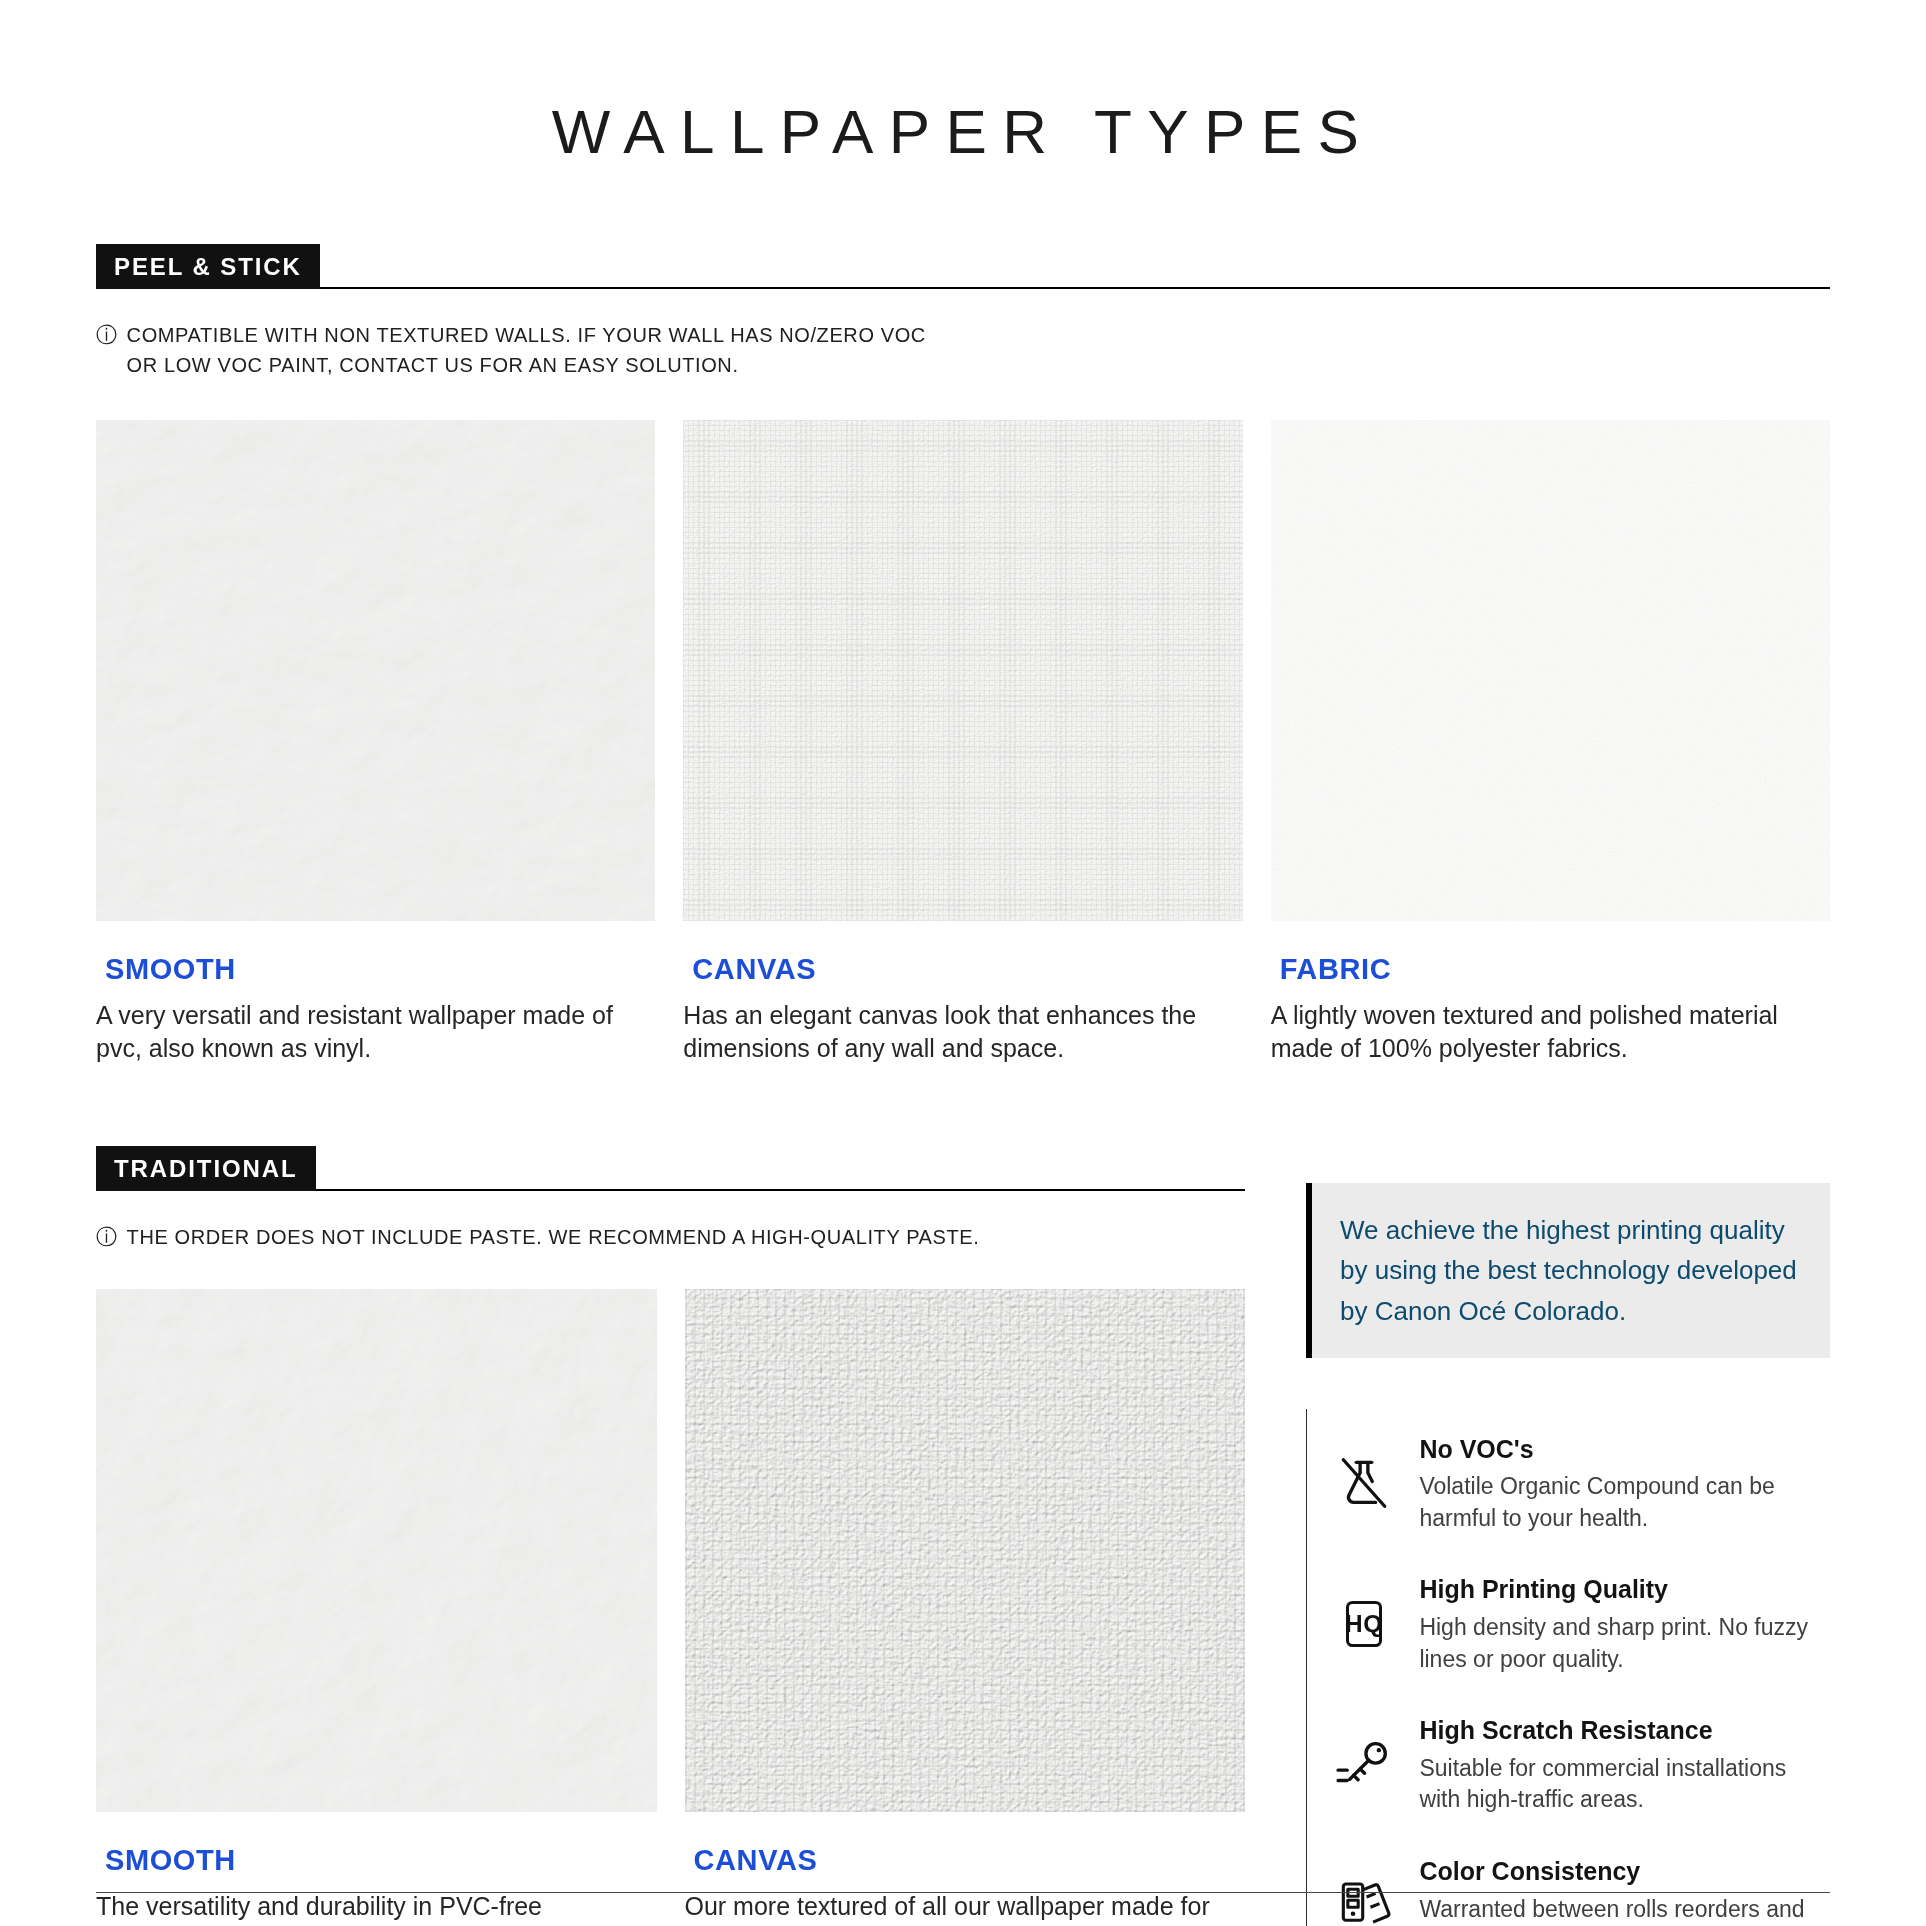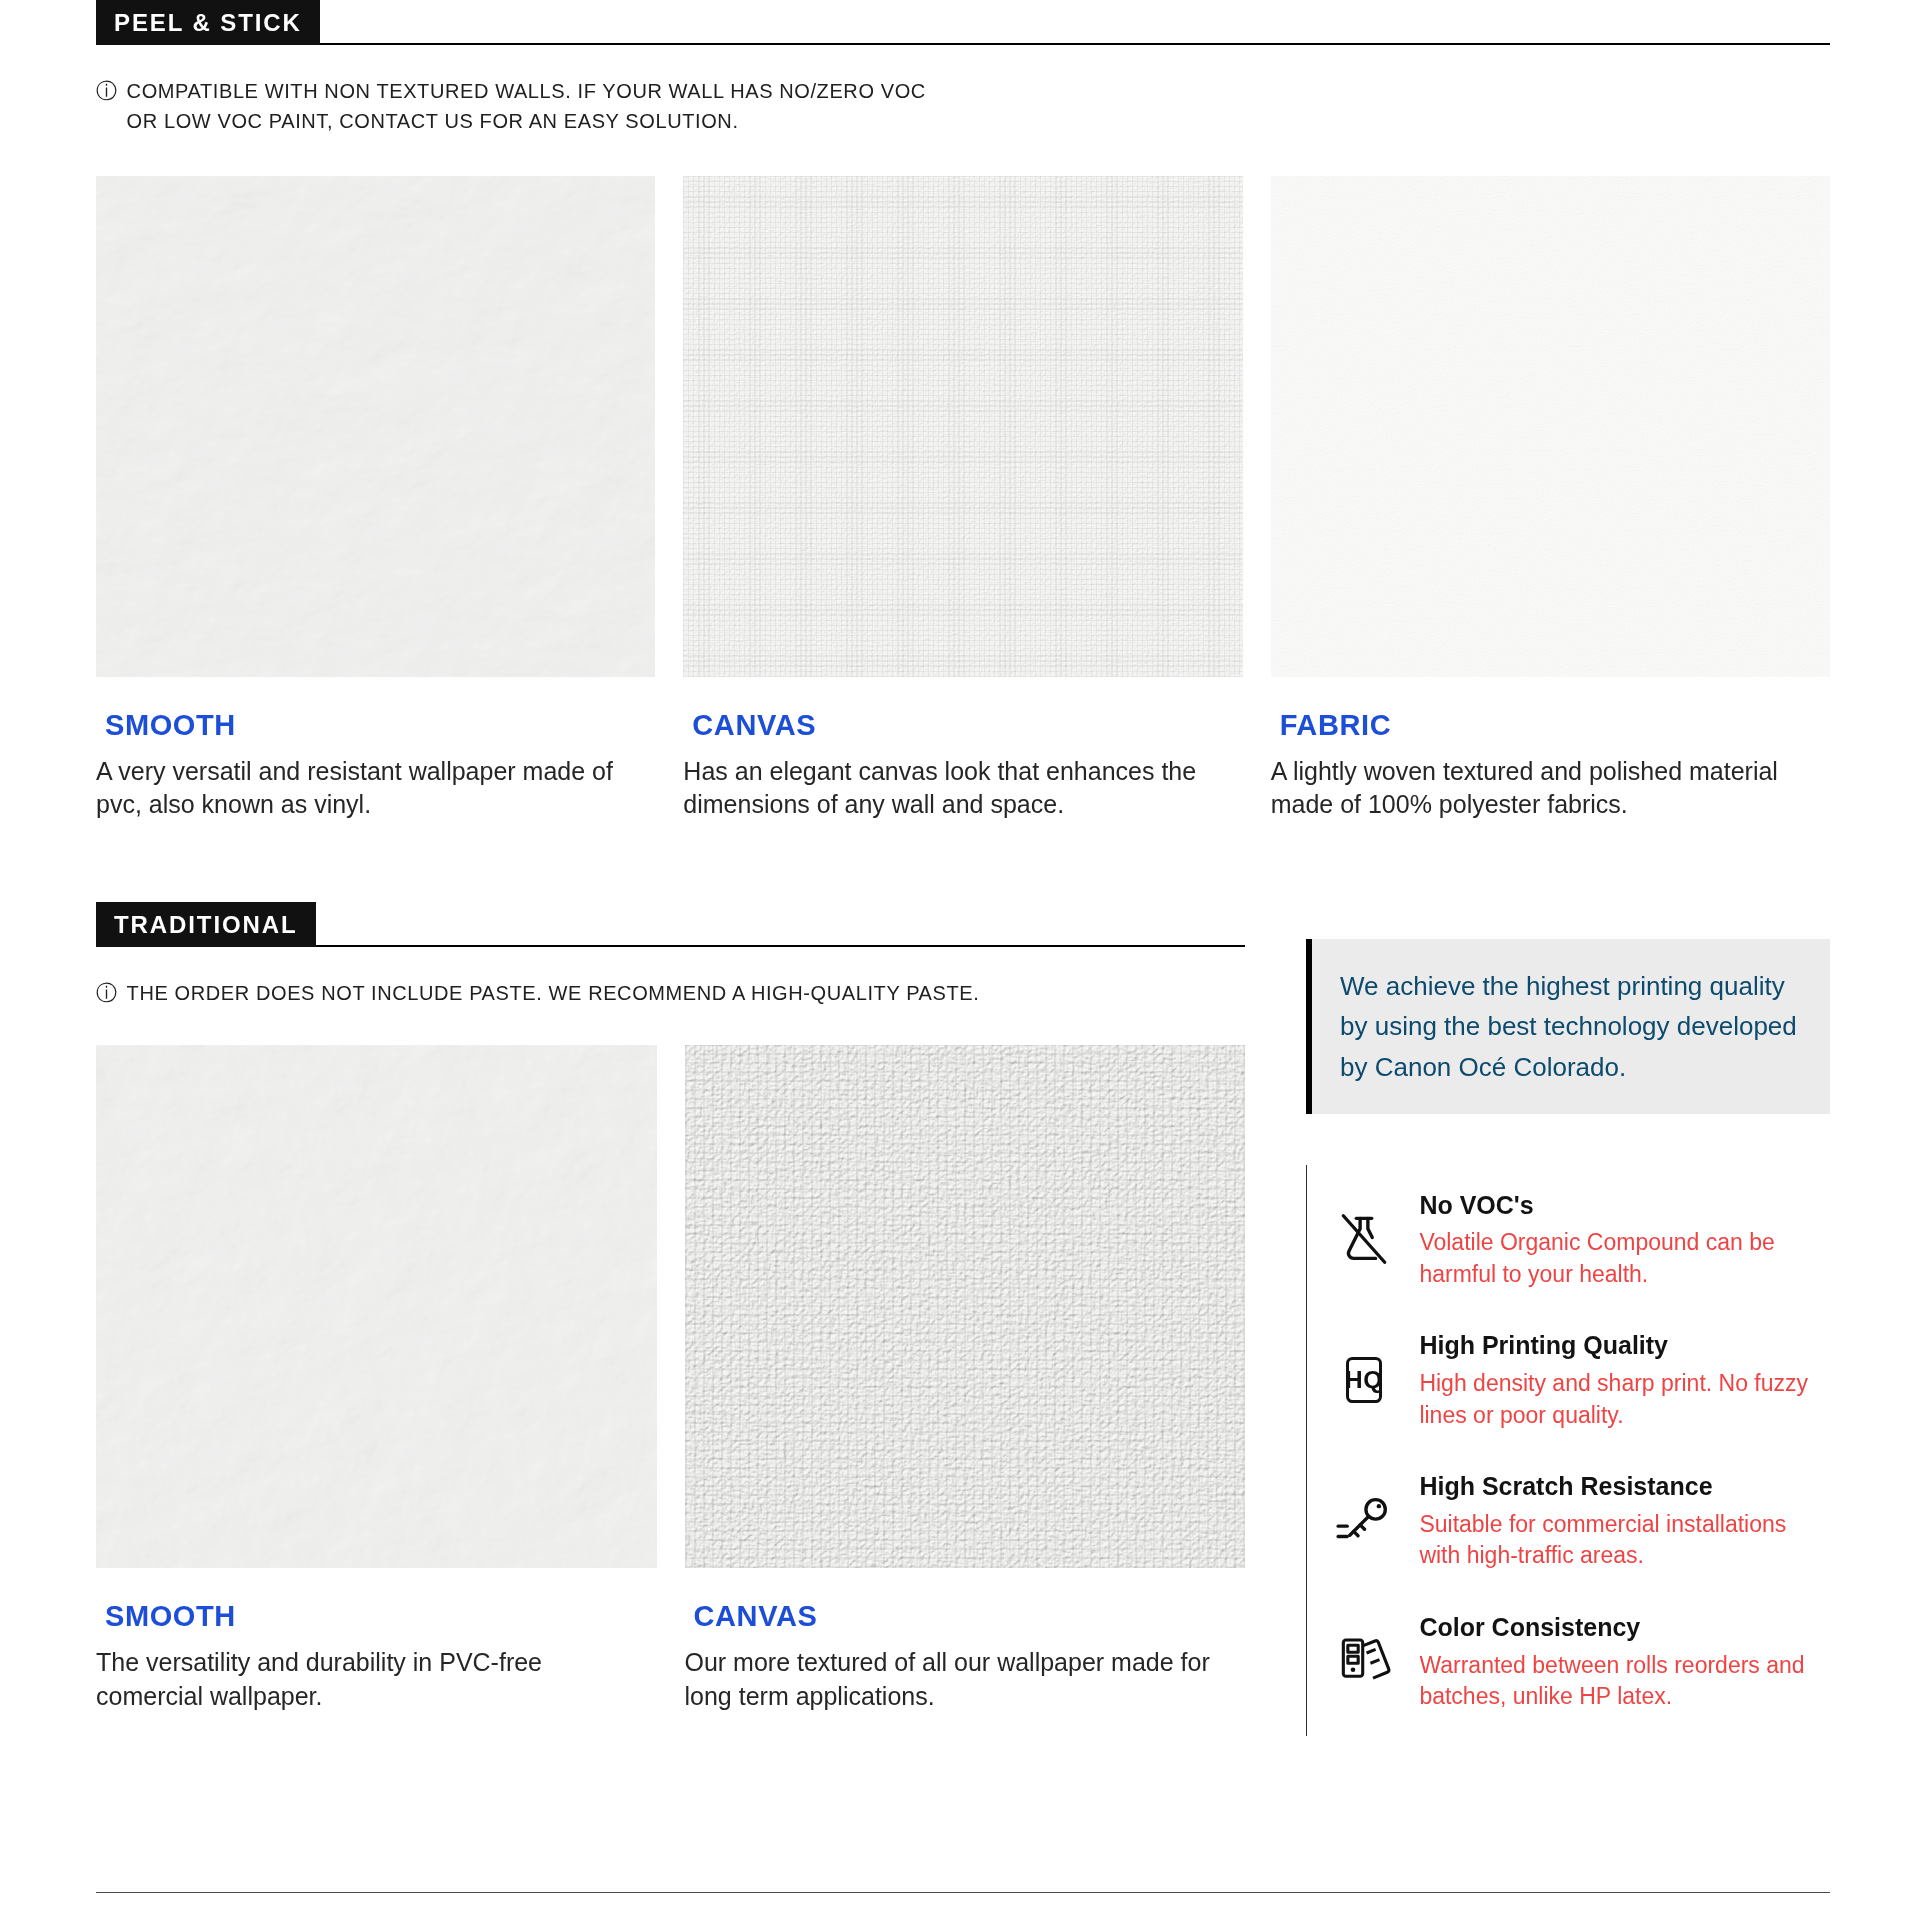--- a/index.html
+++ b/index.html
@@ -92,32 +92,33 @@
     display: flex; align-items: center; justify-content: center;
   }
   .feature-icon svg { width: 62px; height: 62px; }
   .hq-box {
     display: inline-flex; align-items: center; justify-content: center;
     width: 36px; height: 46px;
     border: 3.9px solid #111111; border-radius: 6.4px;
     font-weight: 700; font-size: 24.4px; color: #111111; letter-spacing: 0.6px;
   }
   .feature-title { font-size: 25px; font-weight: 700; margin: 2.6px 0 7.7px; color: #131313; }
-  .feature-desc { font-size: 23px; line-height: 1.38; margin: 0; color: #ef4444; max-width: 424px; }
+  .feature-desc { font-size: 23px; line-height: 1.38; margin: 0; color: #404040; max-width: 424px; }
 
   .footer-line {
     position: absolute; left: 96px; right: 96px; bottom: 33px;
     border-top: 1.3px solid #4a4a4a;
   }
 </style>
 </head>
 <body>
 
 <div class="page">
 
+  <h1 class="page-title">WALLPAPER TYPES</h1>
 
   <section>
     <div class="sec-head">
       <span class="sec-label">PEEL &amp; STICK</span>
       <span class="sec-line"></span>
     </div>
     <p class="note">
       <span class="info-glyph">ⓘ</span>
       <span class="note-text narrow">COMPATIBLE WITH NON TEXTURED WALLS. IF YOUR WALL HAS NO/ZERO VOC OR LOW VOC PAINT, CONTACT US FOR AN EASY SOLUTION.</span>
     </p>

